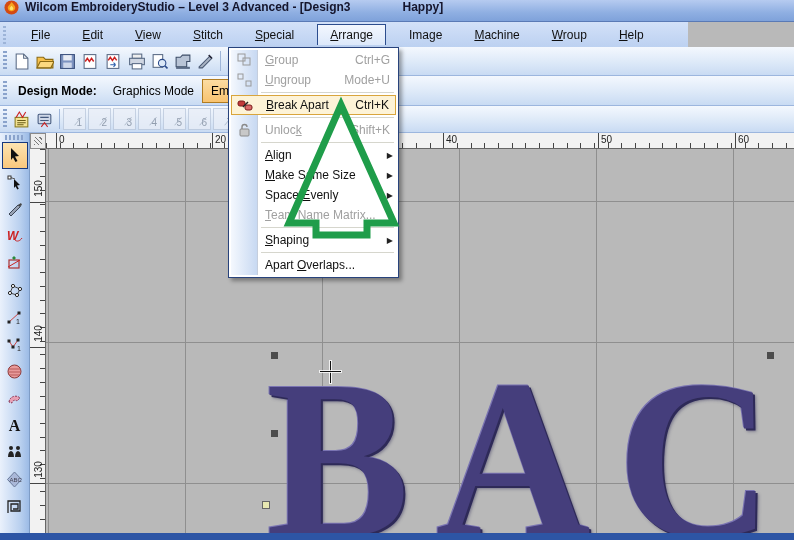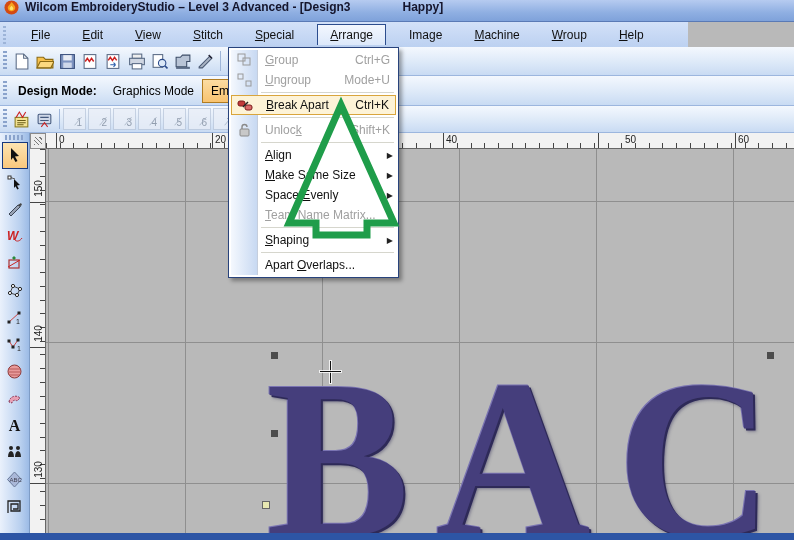--- a/index.html
+++ b/index.html
@@ -596,21 +596,21 @@
 
 <div id="hruler" class="abs">
   <div class="ticks"></div>
   <span class="majtickh" style="left:10px;"></span>
     <span class="rl" style="left:13px;">0</span>
   <span class="majtickh" style="left:166px;"></span>
     <span class="rl" style="left:169px;">20</span>
   <span class="majtickh" style="left:397px;"></span>
     <span class="rl" style="left:400px;">40</span>
   <span class="majtickh" style="left:552px;"></span>
-    <span class="rl" style="left:555px;margin-left:24px;">50</span>
+    <span class="rl" style="left:555px;">50</span>
   <span class="majtickh" style="left:689px;"></span>
     <span class="rl" style="left:692px;">60</span>
 </div>
 
 <div id="vruler" class="abs">
   <div class="ticks"></div>
   <span class="majtickv" style="top:53px;"></span>
     <span class="rl" style="top:34px;">150</span>
   <span class="majtickv" style="top:198px;"></span>
     <span class="rl" style="top:179px;">140</span>

